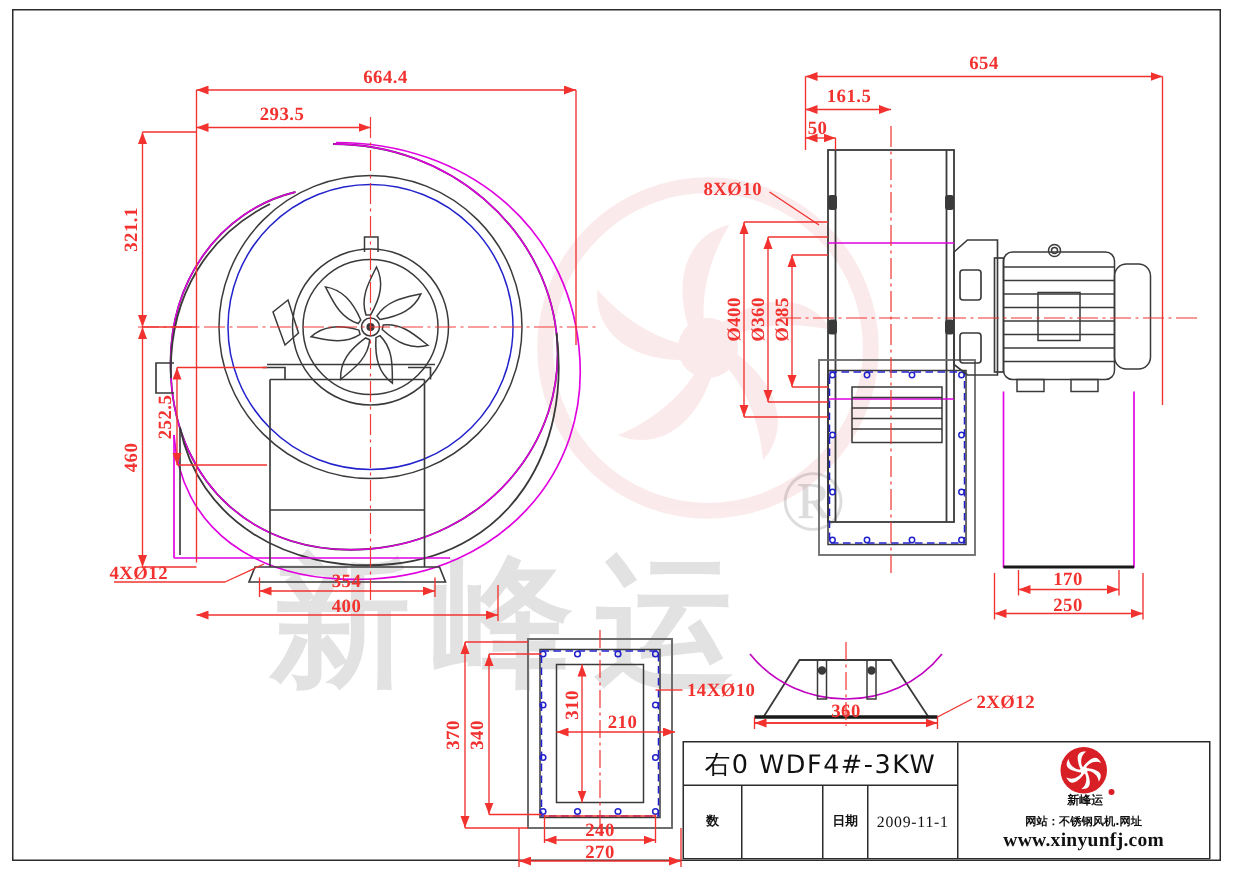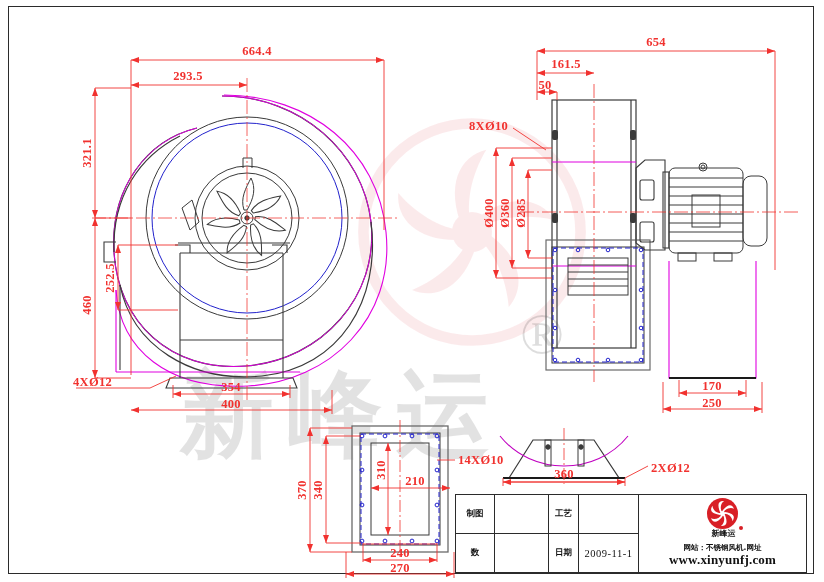--- a/index.html
+++ b/index.html
@@ -409,25 +409,22 @@
       <line x1="625" y1="478" x2="648" y2="466"></line>
     </g>
     <g>
       <text class="dimtxt" x="564" y="478" text-anchor="middle">360</text>
       <text class="dimtxt" x="651" y="472" text-anchor="start">2XØ12</text>
     </g>
   </svg>
 
   <div id="titleblock">
     <div id="tb-left">
-      <div class="tbrow">
-        <div class="tbcell lw">制图</div>
-        <div class="tbcell fw val"></div>
-        <div class="tbcell dw">工艺</div>
-        <div class="tbcell val" style="flex:1"></div>
+      <div id="tb-model">
+        <span class="cjkm">右0  WDF4#-3KW</span>
       </div>
       <div class="tbrow">
         <div class="tbcell lw">数</div>
         <div class="tbcell fw val"></div>
         <div class="tbcell dw">日期</div>
         <div class="tbcell val" style="flex:1">2009-11-1</div>
       </div>
     </div>
     <div id="tb-right">
       <div id="brandline">

